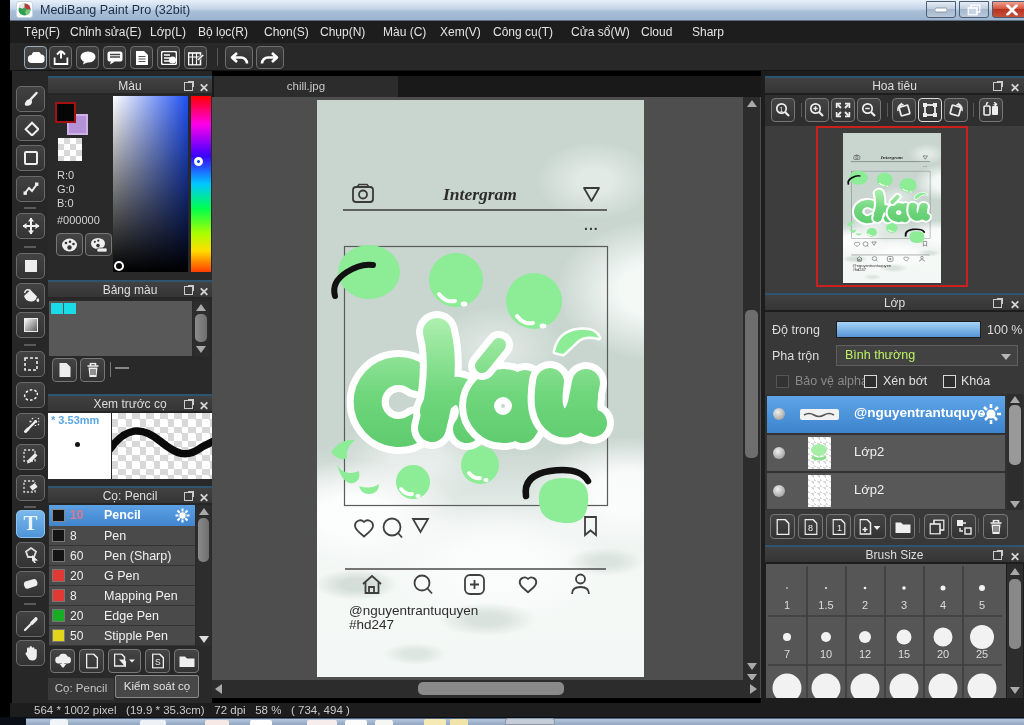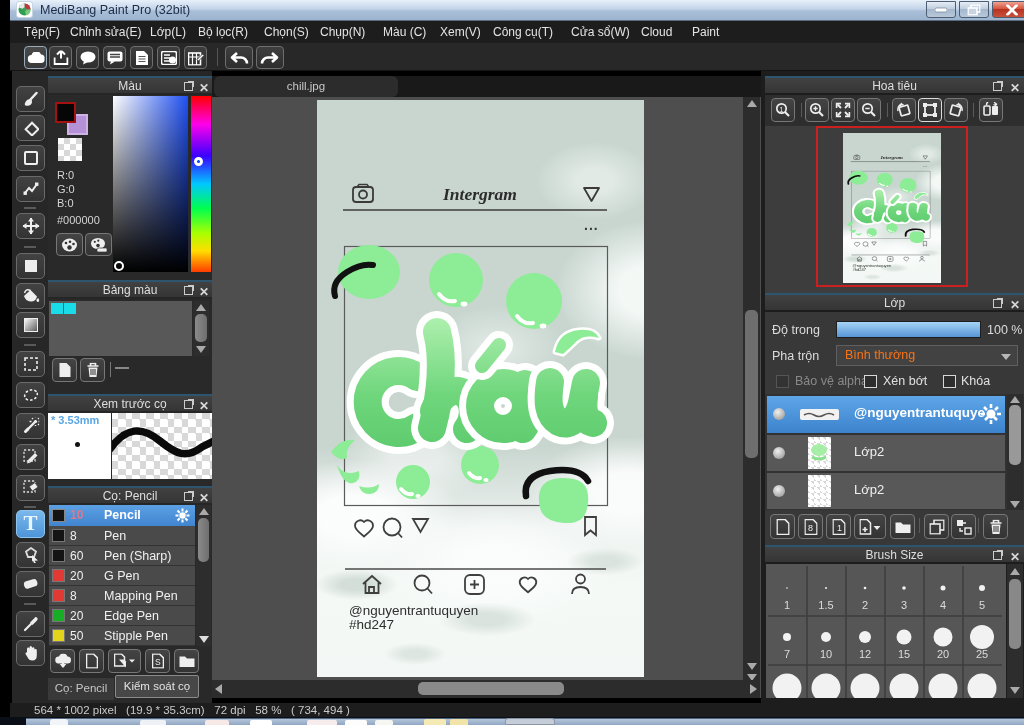--- a/index.html
+++ b/index.html
@@ -99,21 +99,21 @@
   <span style="left:60px;">Chỉnh sửa(E)</span>
   <span style="left:140px;">Lớp(L)</span>
   <span style="left:188px;">Bộ lọc(R)</span>
   <span style="left:254px;text-align:right;">Chọn(S)</span>
   <span style="left:310px;">Chụp(N)</span>
   <span style="left:373px;">Màu (C)</span>
   <span style="left:430px;">Xem(V)</span>
   <span style="left:483px;">Công cụ(T)</span>
   <span style="left:561px;">Cửa sổ(W)</span>
   <span style="left:631px;">Cloud</span>
-  <span style="left:682px;">Paint</span>
+  <span style="left:682px;">Sharp</span>
 </div>
 
 <div class="abs" id="toolbar"></div>
 <div class="abs tbtn" style="left:24px;background:linear-gradient(#4a4a4a,#383838);border-color:#9ab;">
       <svg width="17" height="12">
         <path d="M4.5,11 a4,4 0 0 1 -0.5,-8 a5,5 0 0 1 9.5,-0.5 a3.5,3.5 0 0 1 0,8.5 z" fill="#fff"></path>
       </svg>
     </div>
 <div class="abs tbtn" style="left:49px;">
       <svg width="15" height="15">
@@ -441,21 +441,21 @@
       <svg width="16" height="13">
         <path d="M0.5,2 h5.5 l2,2 h7.5 v8.5 h-15 z" fill="#eee"></path>
       </svg>
     </div>
 
 <div class="abs" style="left:48px;top:678px;width:66px;height:22px;background:#393939;color:#c6c6c6;font-size:11.5px;text-align:center;line-height:21px;">Cọ: Pencil</div>
 <div class="abs" style="left:115px;top:675px;width:84px;height:23px;background:#474747;border:1px solid #8a8a8a;border-radius:2px;color:#e2e2e2;font-size:11.5px;text-align:center;line-height:21px;">Kiểm soát cọ</div>
 
 <div class="abs" id="canvasarea"></div>
 <div class="abs" style="left:212px;top:76px;width:549px;height:21px;background:#191919;"></div>
-<div class="abs" style="left:214px;top:76px;width:184px;height:21px;background:#2c2c2c;color:#c8c8c8;font-size:11.5px;text-align:center;line-height:20px;border-radius:6px;">chill.jpg</div>
+<div class="abs" style="left:214px;top:76px;width:184px;height:21px;background:#2c2c2c;color:#c8c8c8;font-size:11.5px;text-align:center;line-height:20px;">chill.jpg</div>
 <div class="abs" style="left:212px;top:97px;width:549px;height:601px;background:#4e4e4e;"></div>
 
 <div class="abs art" id="artwork" style="left:317px;top:100px;text-decoration:underline;">
 <svg width="327" height="577" style="position:absolute;left:0;top:0;">
   <defs>
     <linearGradient id="tg" x1="0" y1="0" x2="0" y2="1">
       <stop offset="0" stop-color="#a8efa8"></stop>
             <stop offset="0.55" stop-color="#72d77e"></stop>
             <stop offset="1" stop-color="#8ae892"></stop>
     </linearGradient>
@@ -657,21 +657,21 @@
   <div class="abs" style="left:51px;top:0px;width:152px;height:161px;border:2px solid #cc2020;"></div>
 </div>
 
 <div class="abs phead" style="left:765px;top:293px;width:259px;">Lớp<div class="pop" style="left:228px;"></div><div class="px" style="left:245px;">✕</div></div>
 <div class="abs" style="left:765px;top:312px;width:259px;height:233px;background:#383838;">
   <div class="abs" style="left:7px;top:11px;font-size:12.5px;color:#dcdcdc;">Độ trong</div>
   <div class="abs" style="left:71px;top:9px;width:145px;height:17px;background:linear-gradient(180deg,#a6d4f5,#5795d6);border:1px solid #1e1e1e;"></div>
   <div class="abs" style="left:222px;top:11px;font-size:12.5px;color:#dcdcdc;">100 %</div>
   <div class="abs" style="left:7px;top:37px;font-size:12.5px;color:#dcdcdc;">Pha trộn</div>
   <div class="abs" style="left:71px;top:33px;width:182px;height:21px;background:#424242;border:1px solid #5f5f5f;">
-    <div class="abs" style="left:8px;top:2px;font-size:12.5px;color:#f97316;">Bình thường</div>
+    <div class="abs" style="left:8px;top:2px;font-size:12.5px;color:#bef264;">Bình thường</div>
     <div class="abs" style="right:6px;top:8px;width:0;height:0;border-left:5px solid transparent;border-right:5px solid transparent;border-top:6px solid #b8b8b8;"></div>
   </div>
   <div class="abs" style="left:11px;top:63px;width:13px;height:13px;background:#333;border:1.5px solid #555;"></div>
   <div class="abs" style="left:30px;top:62px;font-size:12.5px;color:#8a8a8a;">Bảo vệ alpha</div>
   <div class="abs" style="left:99px;top:63px;width:13px;height:13px;background:#2e2e2e;border:1.5px solid #d8d8d8;"></div>
   <div class="abs" style="left:118px;top:62px;font-size:12.5px;color:#e0e0e0;">Xén bớt</div>
   <div class="abs" style="left:178px;top:63px;width:13px;height:13px;background:#2e2e2e;border:1.5px solid #d8d8d8;"></div>
   <div class="abs" style="left:196px;top:62px;font-size:12.5px;color:#e0e0e0;">Khóa</div>
 </div>
 

